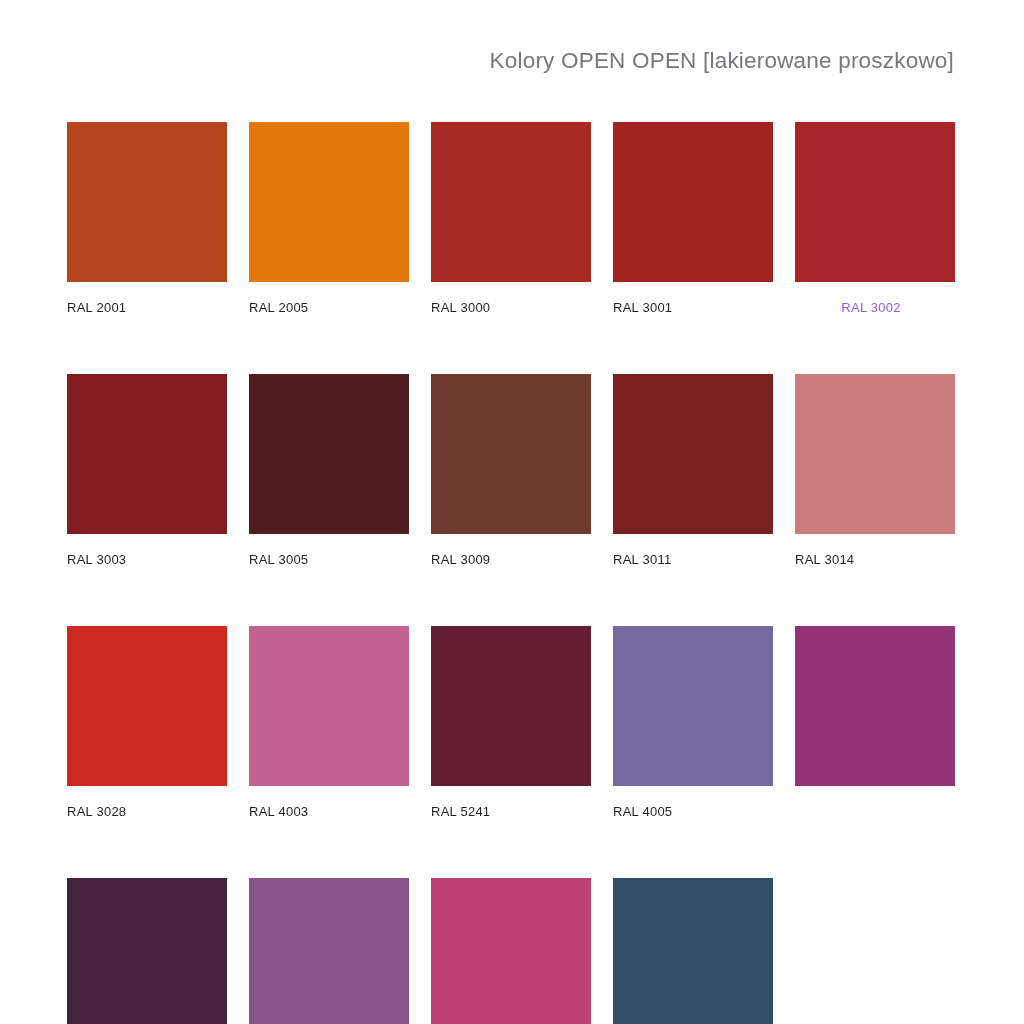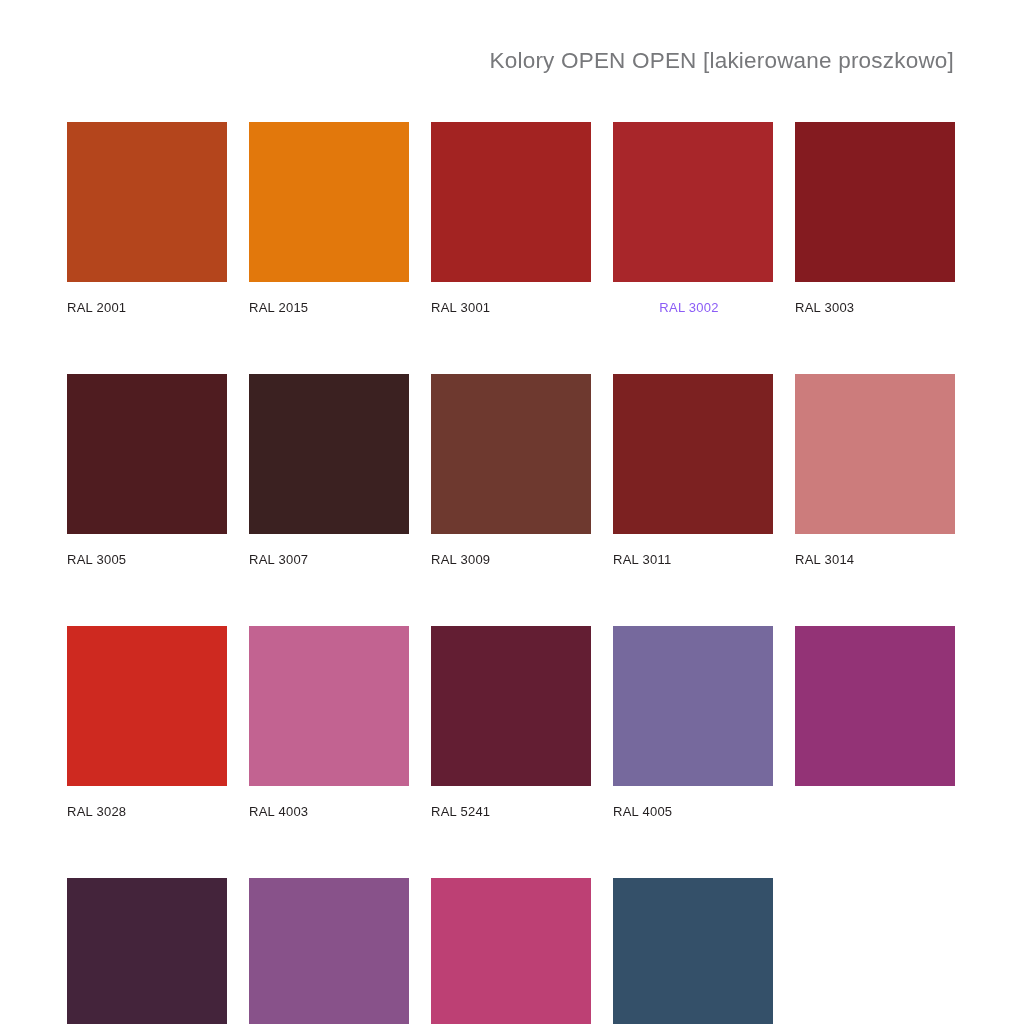--- a/index.html
+++ b/index.html
@@ -82,41 +82,41 @@
     <span class="chart-title" style="color: rgb(119, 120, 123);">Kolory OPEN OPEN [lakierowane proszkowo]</span>
   </div>
 
   <div class="swatch-grid">
       <div class="swatch-cell">
         <div class="swatch-chip" style="background-color: rgb(180, 69, 28);"></div>
         <span class="swatch-label" style="color: rgb(35, 31, 32);">RAL 2001</span>
       </div>
       <div class="swatch-cell">
         <div class="swatch-chip" style="background-color: rgb(226, 120, 12);"></div>
-        <span class="swatch-label" style="color: rgb(35, 31, 32);">RAL 2015</span>
+        <span class="swatch-label" style="color: rgb(35, 31, 32);">RAL 2005</span>
+      </div>
+      <div class="swatch-cell">
+        <div class="swatch-chip" style="background-color: rgb(168, 42, 35);"></div>
+        <span class="swatch-label" style="color: rgb(35, 31, 32);">RAL 3000</span>
       </div>
       <div class="swatch-cell">
         <div class="swatch-chip" style="background-color: rgb(163, 35, 34);"></div>
         <span class="swatch-label" style="color: rgb(35, 31, 32);">RAL 3001</span>
       </div>
       <div class="swatch-cell">
         <div class="swatch-chip" style="background-color: rgb(168, 38, 42);"></div>
         <span class="swatch-label" style="color: #8b5cf6; text-align: center;">RAL 3002</span>
       </div>
       <div class="swatch-cell">
         <div class="swatch-chip" style="background-color: rgb(132, 27, 32);"></div>
         <span class="swatch-label" style="color: rgb(35, 31, 32);">RAL 3003</span>
       </div>
       <div class="swatch-cell">
         <div class="swatch-chip" style="background-color: rgb(79, 28, 32);"></div>
         <span class="swatch-label" style="color: rgb(35, 31, 32);">RAL 3005</span>
-      </div>
-      <div class="swatch-cell">
-        <div class="swatch-chip" style="background-color: rgb(59, 33, 33);"></div>
-        <span class="swatch-label" style="color: rgb(35, 31, 32);">RAL 3007</span>
       </div>
       <div class="swatch-cell">
         <div class="swatch-chip" style="background-color: rgb(110, 57, 47);"></div>
         <span class="swatch-label" style="color: rgb(35, 31, 32);">RAL 3009</span>
       </div>
       <div class="swatch-cell">
         <div class="swatch-chip" style="background-color: rgb(124, 33, 33);"></div>
         <span class="swatch-label" style="color: rgb(35, 31, 32);">RAL 3011</span>
       </div>
       <div class="swatch-cell">

